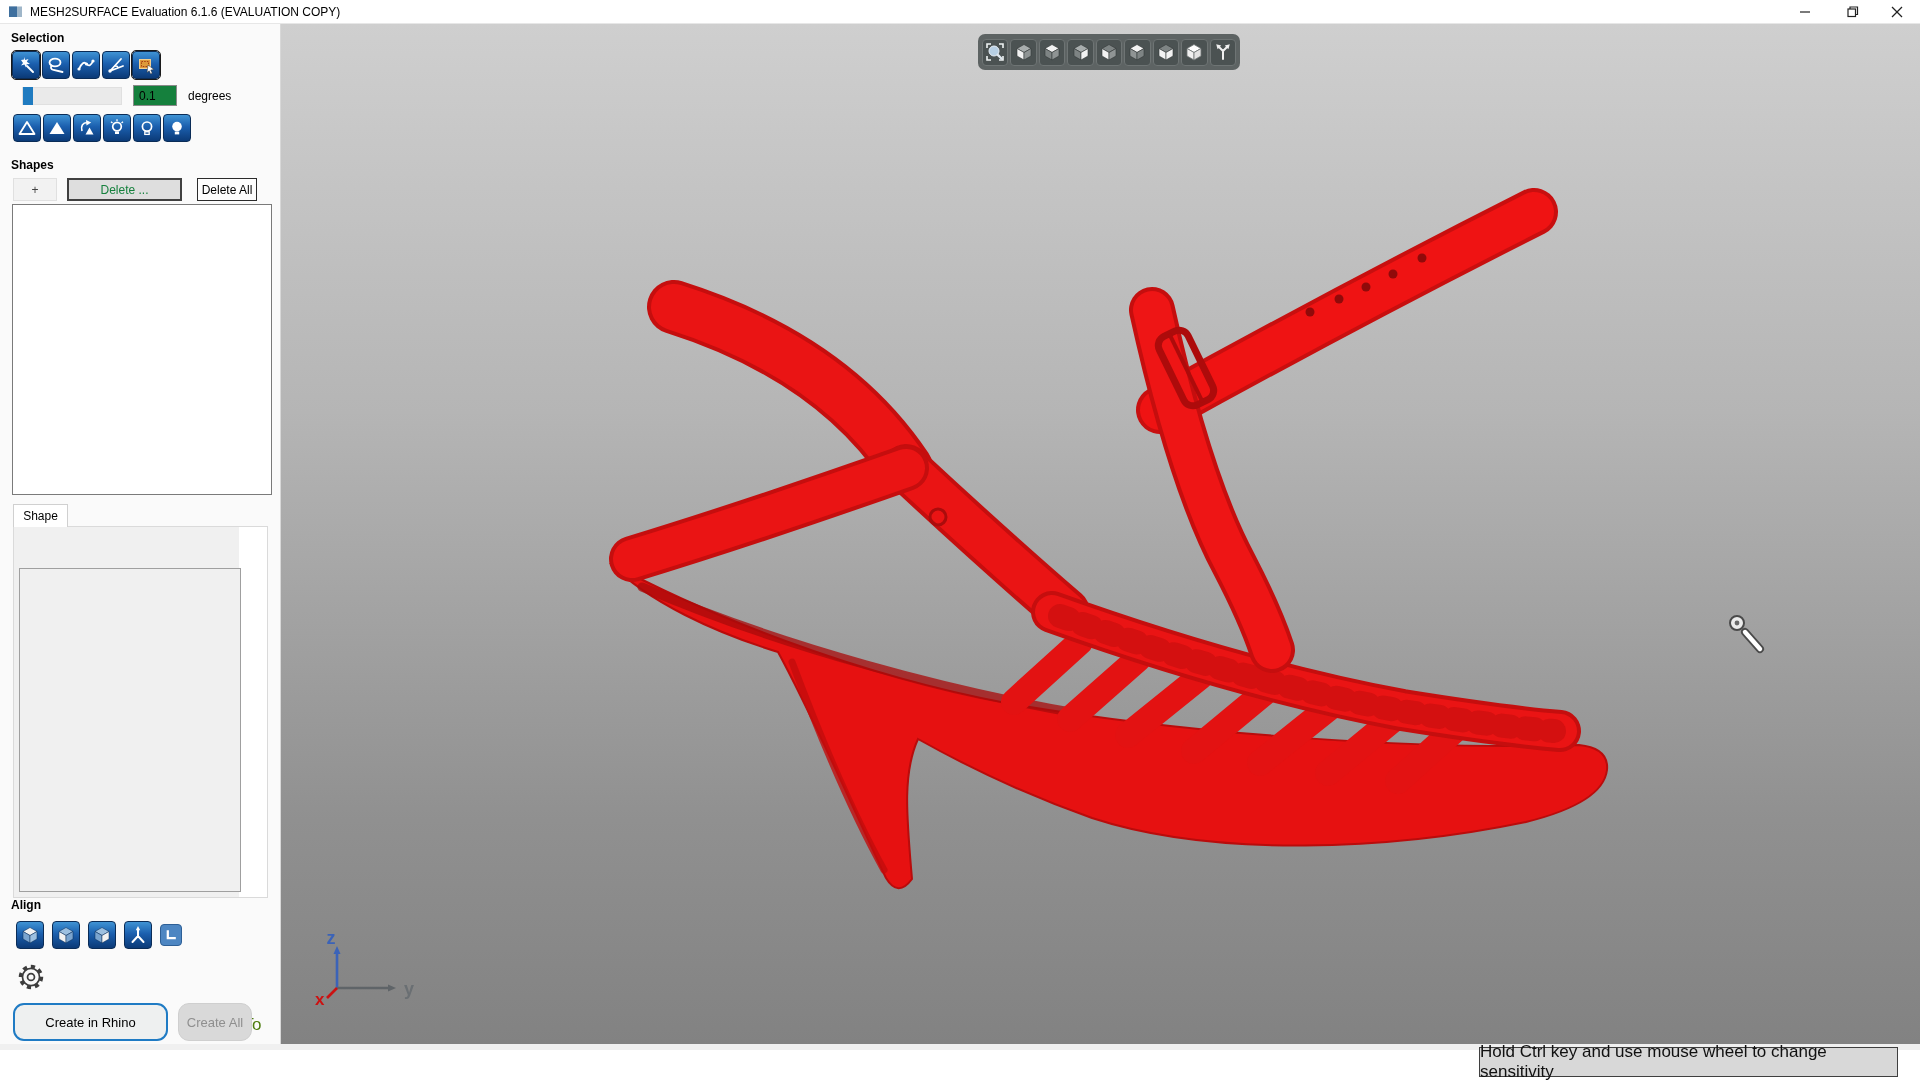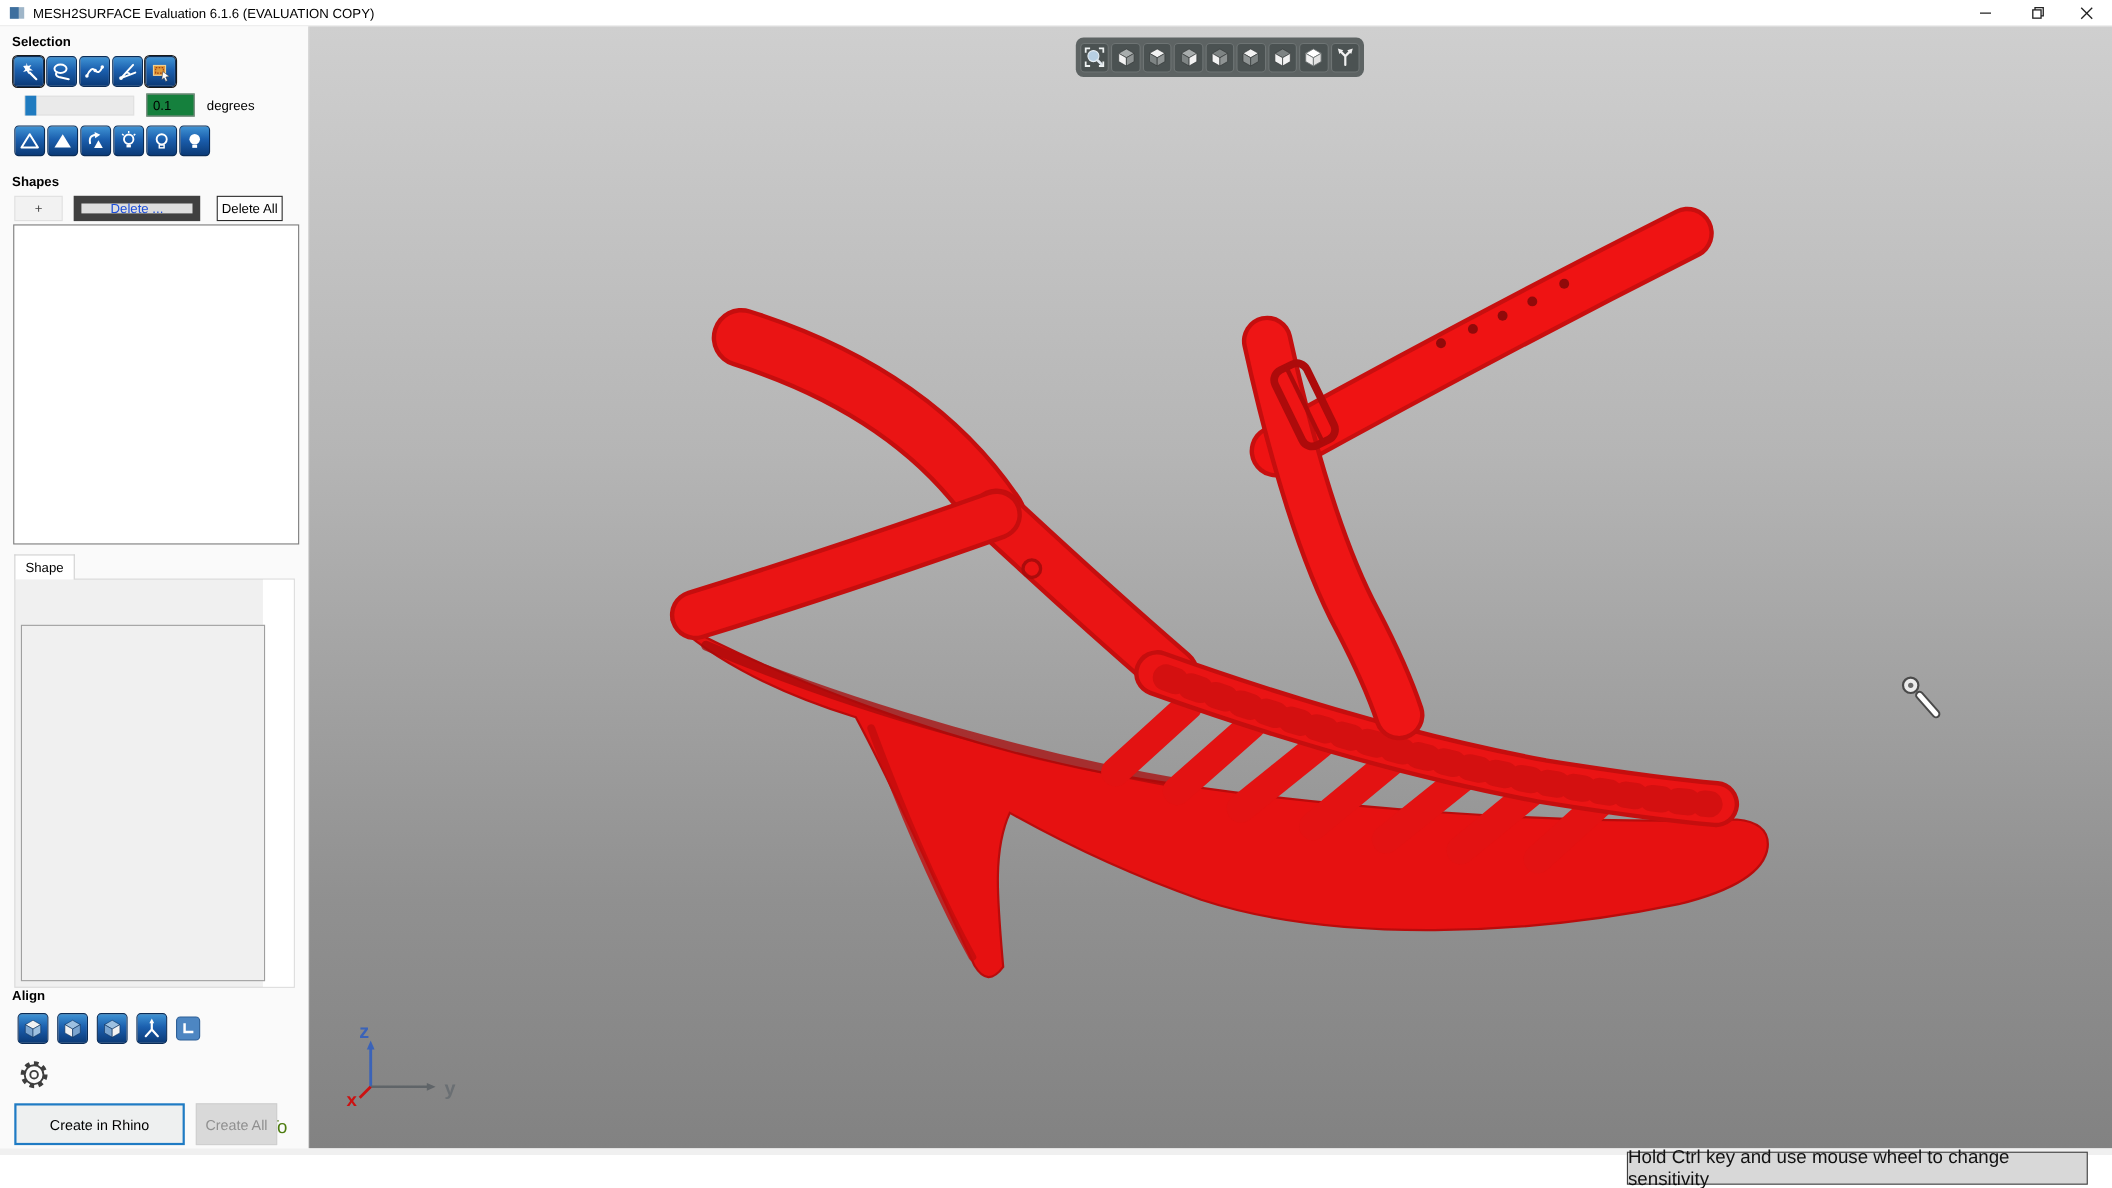--- a/index.html
+++ b/index.html
@@ -29,40 +29,40 @@
   #sens-track { position:absolute; left:22px; top:63px; width:100px; height:18px; background:#eaeaea;
                 border:1px solid #e0e0e0; }
   #sens-handle { position:absolute; left:0px; top:-1px; width:10px; height:18px; background:#1f7bc0; }
   #sens-input { position:absolute; left:133px; top:61px; width:44px; height:21px; border:1px solid #8a8a8a;
                 font-size:12px; padding-left:5px; background:#15803d; font-family:"Liberation Sans",sans-serif; }
   #sens-unit { position:absolute; left:188px; top:65px; font-size:12px; color:#000; }
 
   .flat-btn { position:absolute; height:23px; font-size:12px; display:flex; align-items:center;
               justify-content:center; font-family:"Liberation Sans",sans-serif; }
   #btn-add    { left:13px;  width:44px;  background:#f2f2f2; border:1px solid #e0e0e0; color:#444; }
-  #btn-del    { left:67px;  width:115px; background:#dedede; border:7px solid #404040; color:#1d4ed8; }
+  #btn-del    { left:67px;  width:115px; background:#dedede; border:2px solid #404040; color:#15803d; }
   #btn-delall { left:197px; width:60px;  background:#fdfdfd; border:1px solid #2b2b2b; color:#000; }
 
   #shapes-list { position:absolute; left:12px; top:180px; width:260px; height:291px; background:#fff;
                  border:1px solid #7a7a7a; }
 
   #shape-tab { position:absolute; left:13px; top:480px; width:55px; height:23px; background:#fff;
                border:1px solid #d0d0d0; border-bottom:none; font-size:12px; display:flex;
                align-items:center; justify-content:center; z-index:2; }
   #shape-panel { position:absolute; left:13px; top:502px; width:255px; height:372px; background:#f0f0f0;
                  border:1px solid #dadada; }
   #shape-panel .scrollstrip { position:absolute; right:0; top:0; width:28px; height:100%; background:#fff; }
   #shape-panel .innerbox { position:absolute; left:5px; top:41px; width:222px; height:324px;
                            border:1px solid #9f9f9f; background:#f0f0f0; }
 
   #gear { position:absolute; left:16px; top:938px; width:30px; height:30px; }
   #howto { position:absolute; left:205px; top:951px; font-size:17px; color:#4d7c0f;margin-top:40px; }
 
   .create-btn { position:absolute; top:979px; height:38px; font-size:13px; display:flex;
-                align-items:center; justify-content:center; }
+                align-items:center; justify-content:center;border-radius:11px; }
   #btn-rhino { left:13px; width:155px; background:#eef0f0; border:2px solid #1f7bc4; color:#000; }
   #btn-createall { left:178px; width:74px; background:#d9d9d9; border:1px solid #cfcfcf; color:#8f8f8f; }
 
   
   #viewport { position:absolute; left:281px; top:24px; width:1639px; height:1020px;
               background:linear-gradient(180deg,#cfcfcf 0%,#b5b5b5 38%,#909090 78%,#828282 100%); }
 
   #vp-toolbar { position:absolute; left:697px; top:10px; width:262px; height:36px; background:#5d6363;
                 border-radius:7px; display:flex; align-items:center; gap:2px; padding:4px; z-index:5; }
   .vp-btn { width:27px; height:27px; background:#4b5252; border:1px solid #6e7474; border-radius:4px;

